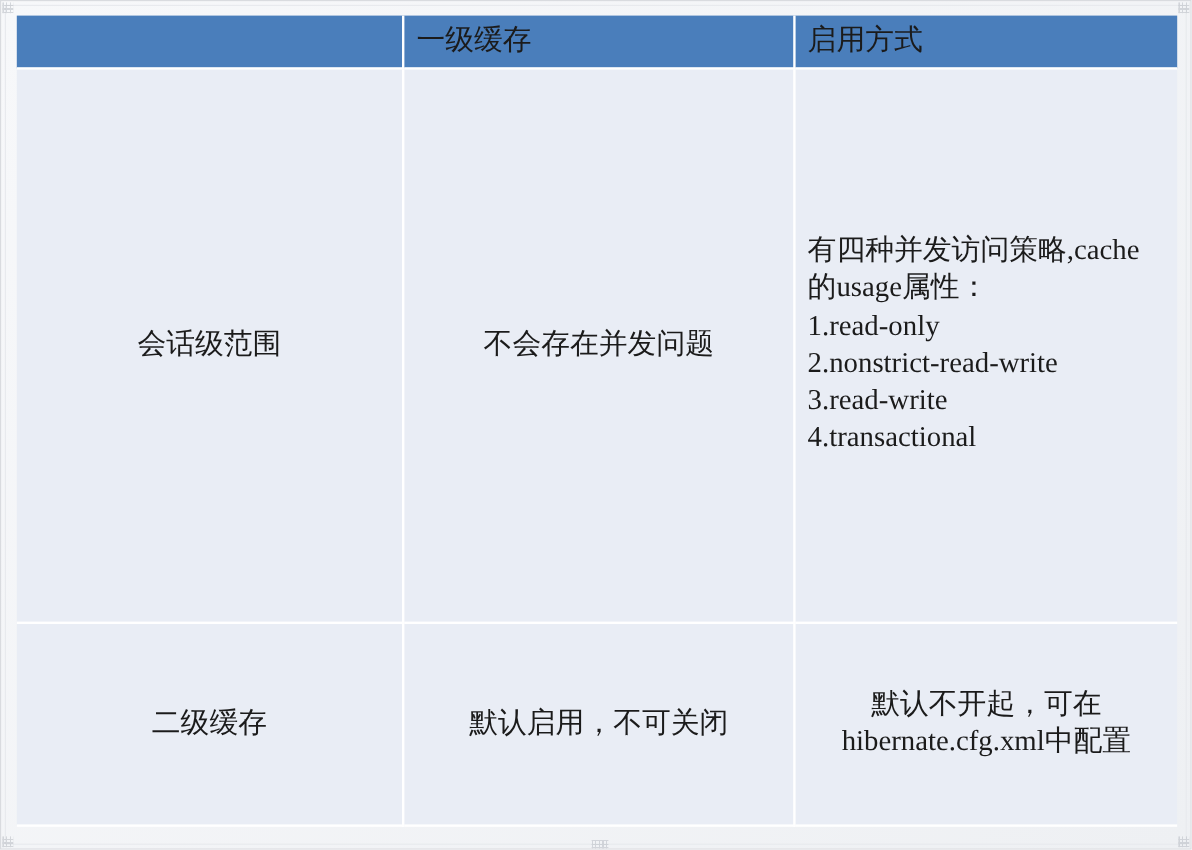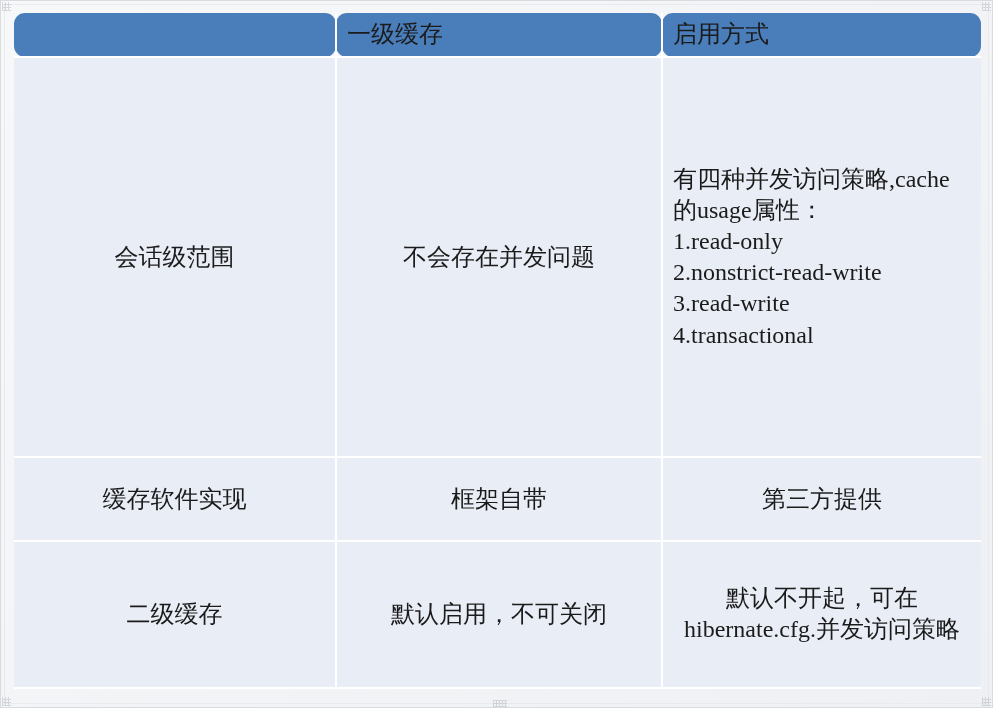--- a/index.html
+++ b/index.html
@@ -54,21 +54,20 @@
 
   thead th{
     background:#4a7ebb;
     color:#ffffff;
     font-weight:400;
     text-align:left;
     height:35px;
     padding-top:0;padding-bottom:2px;
     font-size:25px;
     border-bottom:2px solid #ffffff;
-    border-radius:11px;
   }
   thead th.blank{background:#4a7ebb;}
 
   tbody tr.odd td{background:#d3d9e7;}
   tbody tr.even td{background:#e9edf5;}
 
   td.ctr{text-align:center;}
   td.lft{text-align:left;}
 </style>
 </head>
@@ -95,25 +94,20 @@
           <th>启用方式</th>
         </tr>
       </thead>
       <tbody id="tbody">
           <tr class="even">
             <td class="ctr">会话级范围</td>
             <td class="ctr">不会存在并发问题</td>
             <td class="lft">有四种并发访问策略,cache的usage属性：<br>1.read-only<br>2.nonstrict-read-write<br>3.read-write<br>4.transactional</td>
           </tr>
           <tr class="even">
-            <td class="ctr">缓存软件实现</td>
-            <td class="ctr">框架自带</td>
-            <td class="ctr">第三方提供</td>
-          </tr>
-          <tr class="even">
             <td class="ctr">二级缓存</td>
             <td class="ctr">默认启用，不可关闭</td>
-            <td class="ctr">默认不开起，可在hibernate.cfg.并发访问策略</td>
+            <td class="ctr">默认不开起，可在hibernate.cfg.xml中配置</td>
           </tr>
         </tbody>
     </table>
   </div>
 </div>
 
 </body></html>

